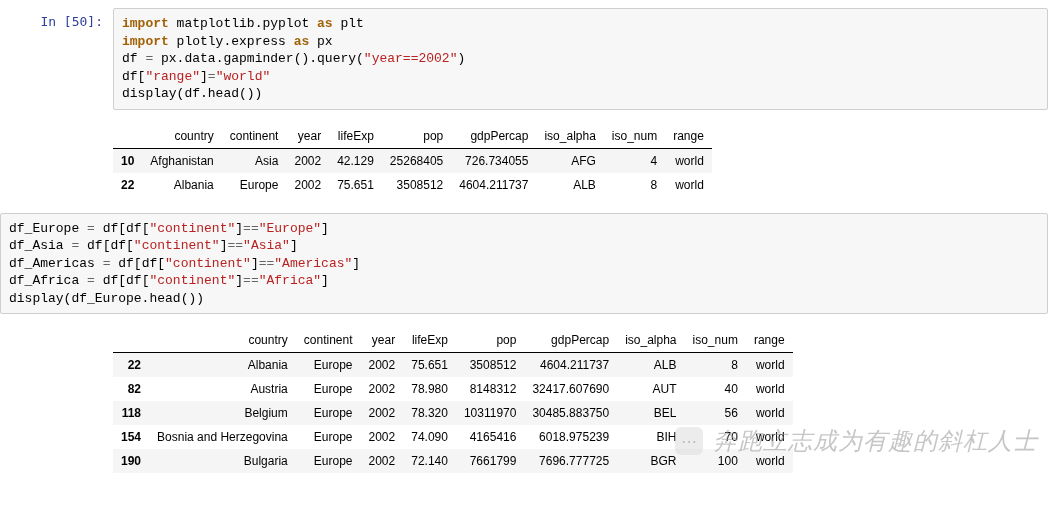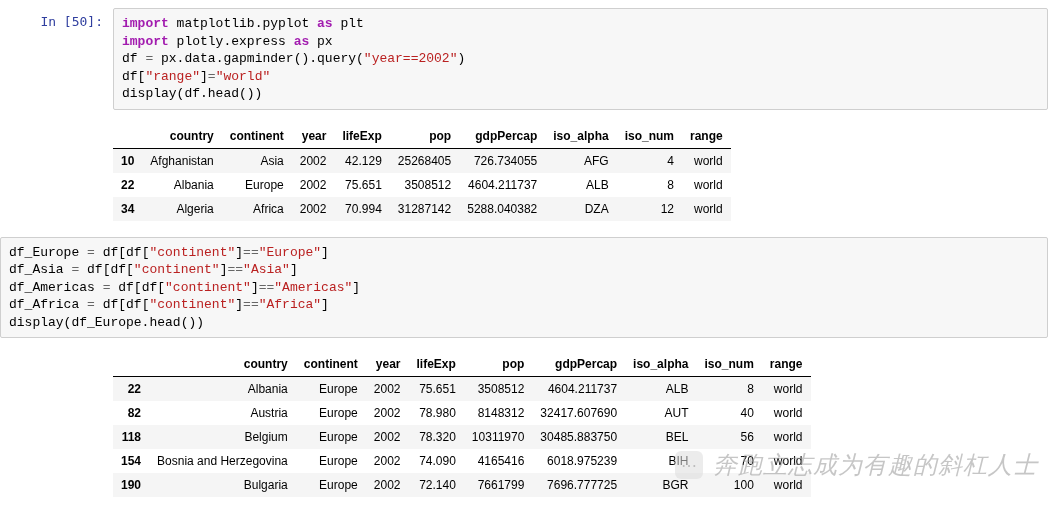--- a/index.html
+++ b/index.html
@@ -35,37 +35,37 @@
       font-family: "Courier New", monospace;
       font-size: 13px;
       line-height: 1.35;
       white-space: pre;
       overflow-x: auto;
       color: #000;
     }
     .output-area {
       padding: 4px 0 12px 0;
     }
-    .kw-green { color: #a21caf; font-weight: bold; }
+    .kw-green { color: #a16207; font-weight: bold; }
     .str-red { color: #ba2121; }
     .op { color: #666; }
 
     table.df {
       border-collapse: collapse;
       font-size: 12px;
       margin-top: 6px;
     }
     table.df th, table.df td {
       padding: 5px 8px;
       text-align: right;
       border: none;
     }
     table.df thead th {
       border-bottom: 1px solid #000;
-      font-weight: bold;
+      font-weight: normal;
     }
     table.df tbody th {
       font-weight: bold;
     }
     table.df tbody tr:nth-child(odd) {
       background: #f5f5f5;
     }
     table.df tbody tr:nth-child(even) {
       background: #fff;
     }
@@ -152,32 +152,20 @@
               <td>Albania</td>
               <td>Europe</td>
               <td>2002</td>
               <td>75.651</td>
               <td>3508512</td>
               <td>4604.211737</td>
               <td>ALB</td>
               <td>8</td>
               <td>world</td>
             </tr>
-            <tr>
-              <th>34</th>
-              <td>Algeria</td>
-              <td>Africa</td>
-              <td>2002</td>
-              <td>70.994</td>
-              <td>31287142</td>
-              <td>5288.040382</td>
-              <td>DZA</td>
-              <td>12</td>
-              <td>world</td>
-            </tr>
           </tbody>
         </table>
     </div>
   </div>
 
   <div class="cell">
     <div class="cell-body">
       <div class="code-area">df_Europe <span class="op">=</span> df[df[<span class="str-red">"continent"</span>]<span class="op">==</span><span class="str-red">"Europe"</span>]
 df_Asia <span class="op">=</span> df[df[<span class="str-red">"continent"</span>]<span class="op">==</span><span class="str-red">"Asia"</span>]
 df_Americas <span class="op">=</span> df[df[<span class="str-red">"continent"</span>]<span class="op">==</span><span class="str-red">"Americas"</span>]

